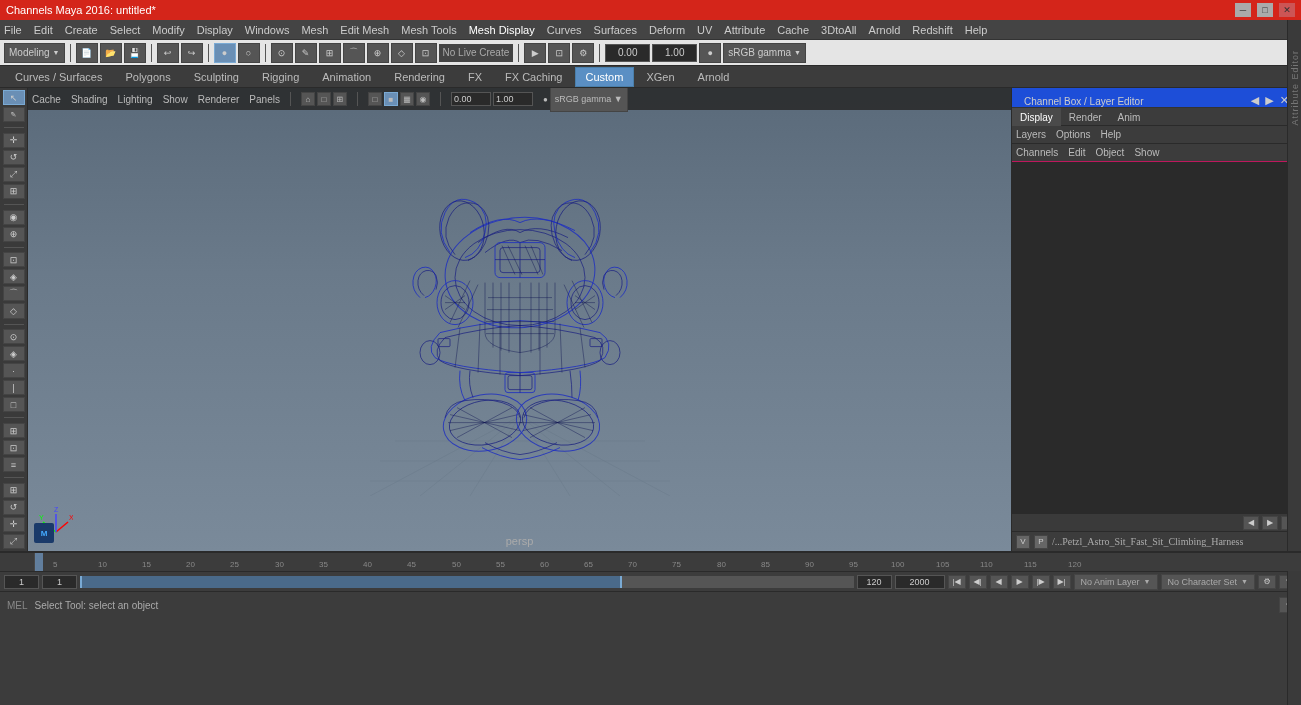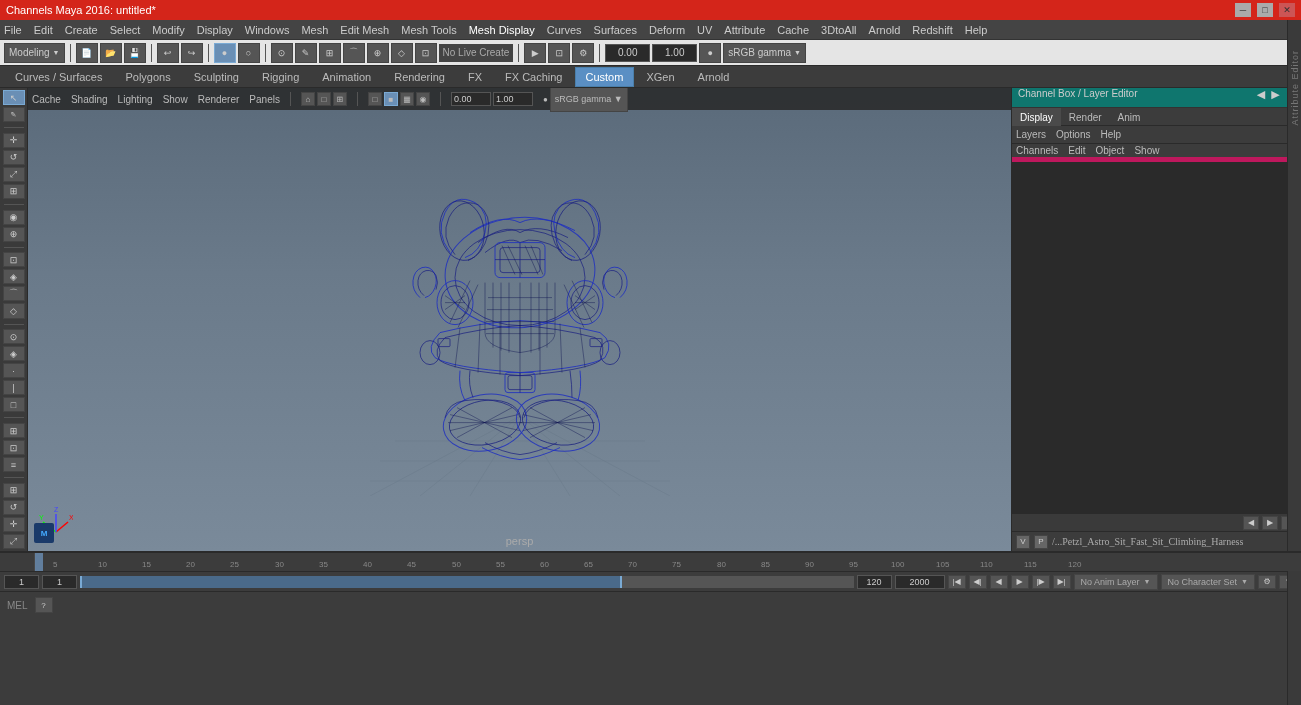--- a/index.html
+++ b/index.html
@@ -113,22 +113,22 @@
       display: flex; align-items: center; justify-content: center;
       color: #4af; font-size: 8px; font-weight: bold;
     }
 
     
     #right-panel {
       width: 290px; background: #3a3a3a; border-left: 1px solid #2a2a2a;
       display: flex; flex-direction: column;
     }
     #right-panel-header {
-      height: 20px; background: #0f766e; display: flex; align-items: flex-start;
-      padding: 0 6px; font-size: 11px; color: #ccc;
+      height: 20px; background: #1d4ed8; display: flex; align-items: flex-end;
+      padding: 0 12px; font-size: 11px; color: #ccc;
       border-bottom: 1px solid #333; justify-content: space-between;
     }
     #right-panel-header .header-controls { display: flex; gap: 6px; }
 
     #channel-editor-tabs {
       display: flex; height: 18px; background: #3c3c3c; border-bottom: 1px solid #2a2a2a;
     }
     .ch-tab { padding: 0 8px; height: 18px; display: flex; align-items: center; font-size: 10px; color: #bbb; cursor: pointer; }
     .ch-tab-active { color: #fff; background: #4a4a4a; }
 
@@ -522,21 +522,21 @@
       <div class="ch-tab">Render</div>
       <div class="ch-tab">Anim</div>
     </div>
 
     <div id="channel-menu-bar">
       <span>Layers</span>
       <span>Options</span>
       <span>Help</span>
     </div>
 
-    <div style="height:18px; background:#3c3c3c; display:flex; align-items:center; padding:0 4px; gap:10px; border-bottom:5px solid #be185d; font-size:10px;">
+    <div style="height:18px; background:#3c3c3c; display:flex; align-items:center; padding:0 4px; gap:10px; border-bottom:1px solid #be185d; font-size:10px;">
       <span style="color:#bbb; cursor:pointer;">Channels</span>
       <span style="color:#bbb; cursor:pointer;">Edit</span>
       <span style="color:#bbb; cursor:pointer;">Object</span>
       <span style="color:#bbb; cursor:pointer;">Show</span>
     </div>
 
     <div id="channel-content" style="flex:1; background:#2a2a2a; min-height:300px;">
     </div>
 
     <div style="height:18px; background:#3a3a3a; display:flex; align-items:center; padding:0 4px; gap:3px; border-top:1px solid #2a2a2a; justify-content:flex-end;">
@@ -621,14 +621,15 @@
     <span>No Character Set</span>
     <span style="font-size:7px;">▼</span>
   </div>
 
   <div class="transport-btn">⚙</div>
   <div class="transport-btn">?</div>
 </div>
 
 <div id="melbar" style="height:20px; background:#3c3c3c; border-top:1px solid #2a2a2a; display:flex; align-items:center; padding:13px 4px; gap:4px;">
   <span style="font-size:10px; color:#888; padding:0 3px;">MEL</span>
+  <span style="font-size:10px; color:#aaa; flex:1;">Select Tool: select an object</span>
   <div style="width:18px;height:16px;background:#555;border:1px solid #444;display:flex;align-items:center;justify-content:center;font-size:8px;cursor:pointer;">?</div>
 </div>
 
 </body></html>

